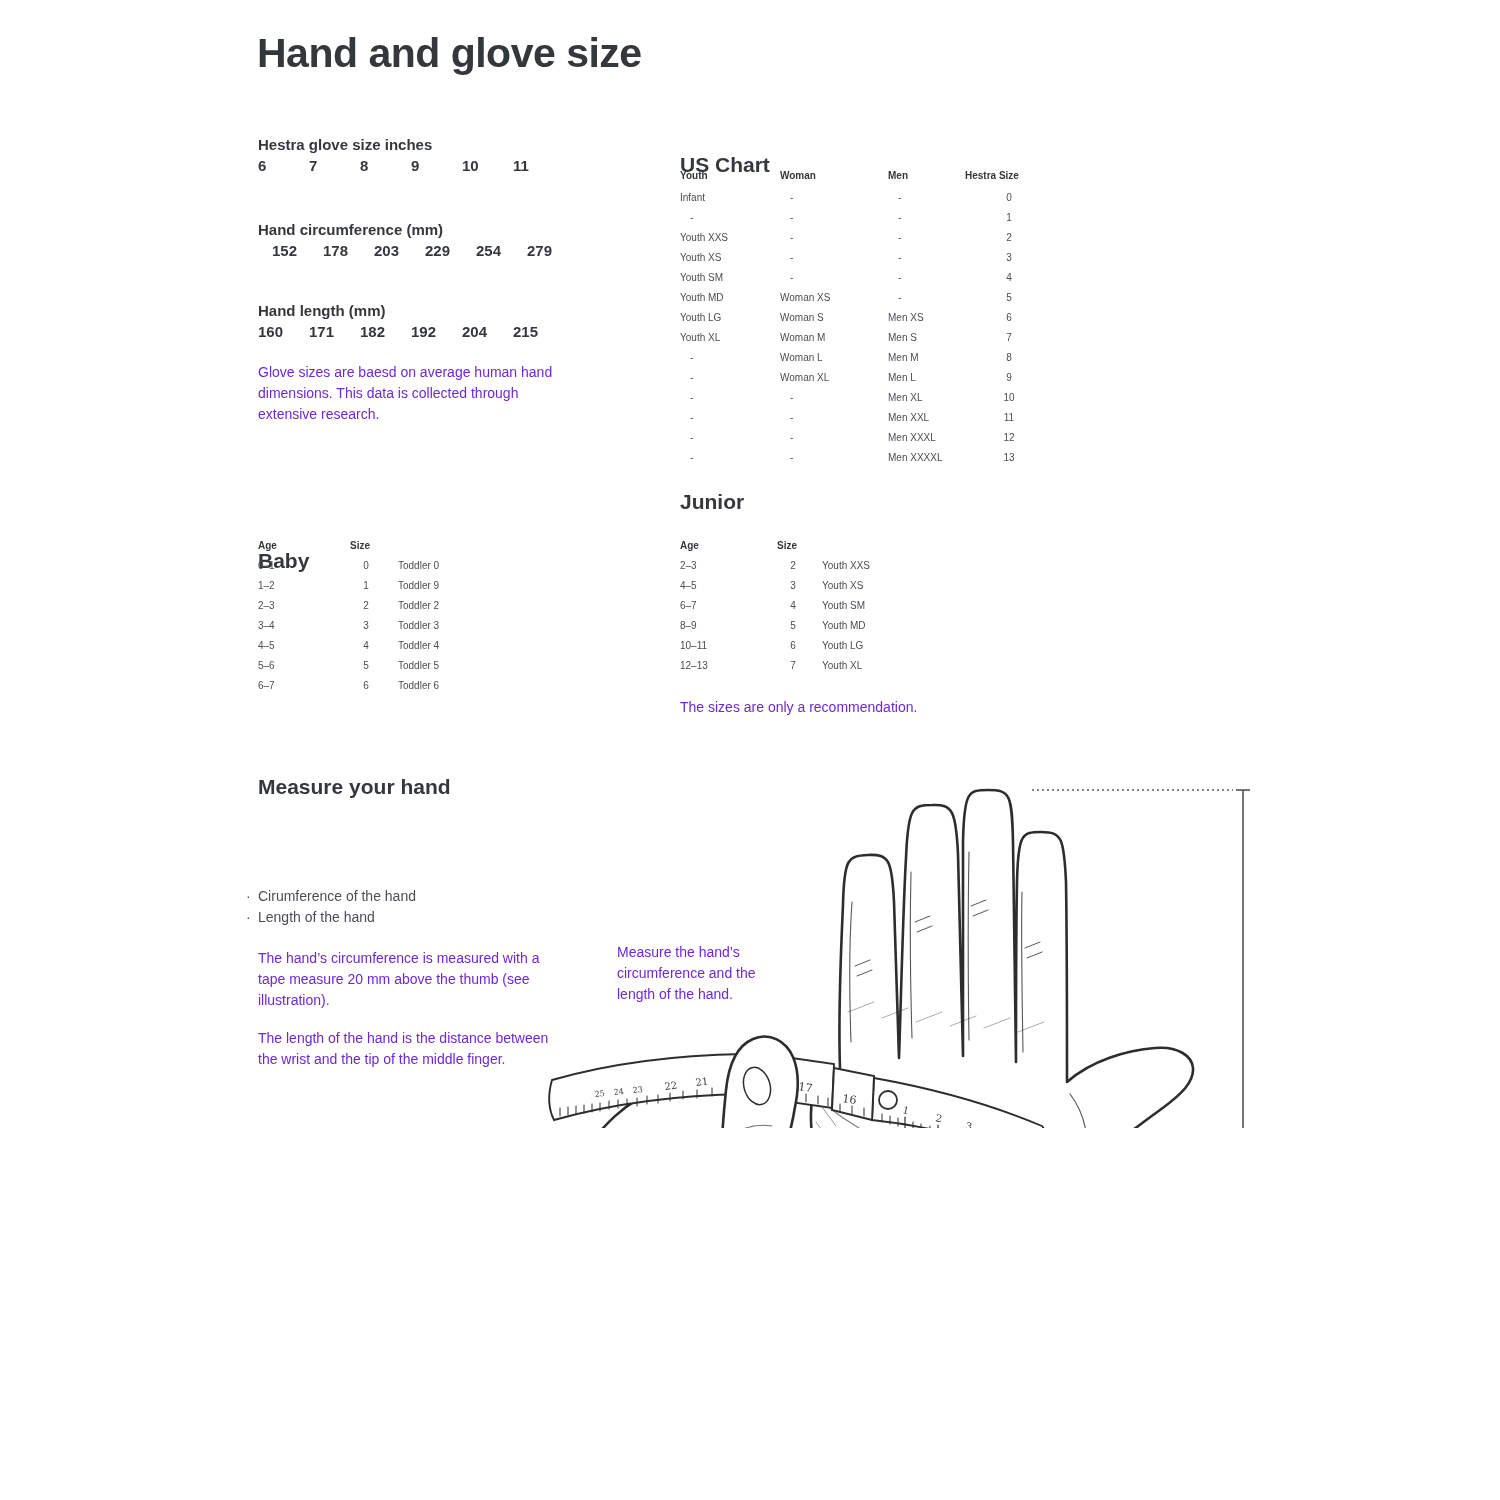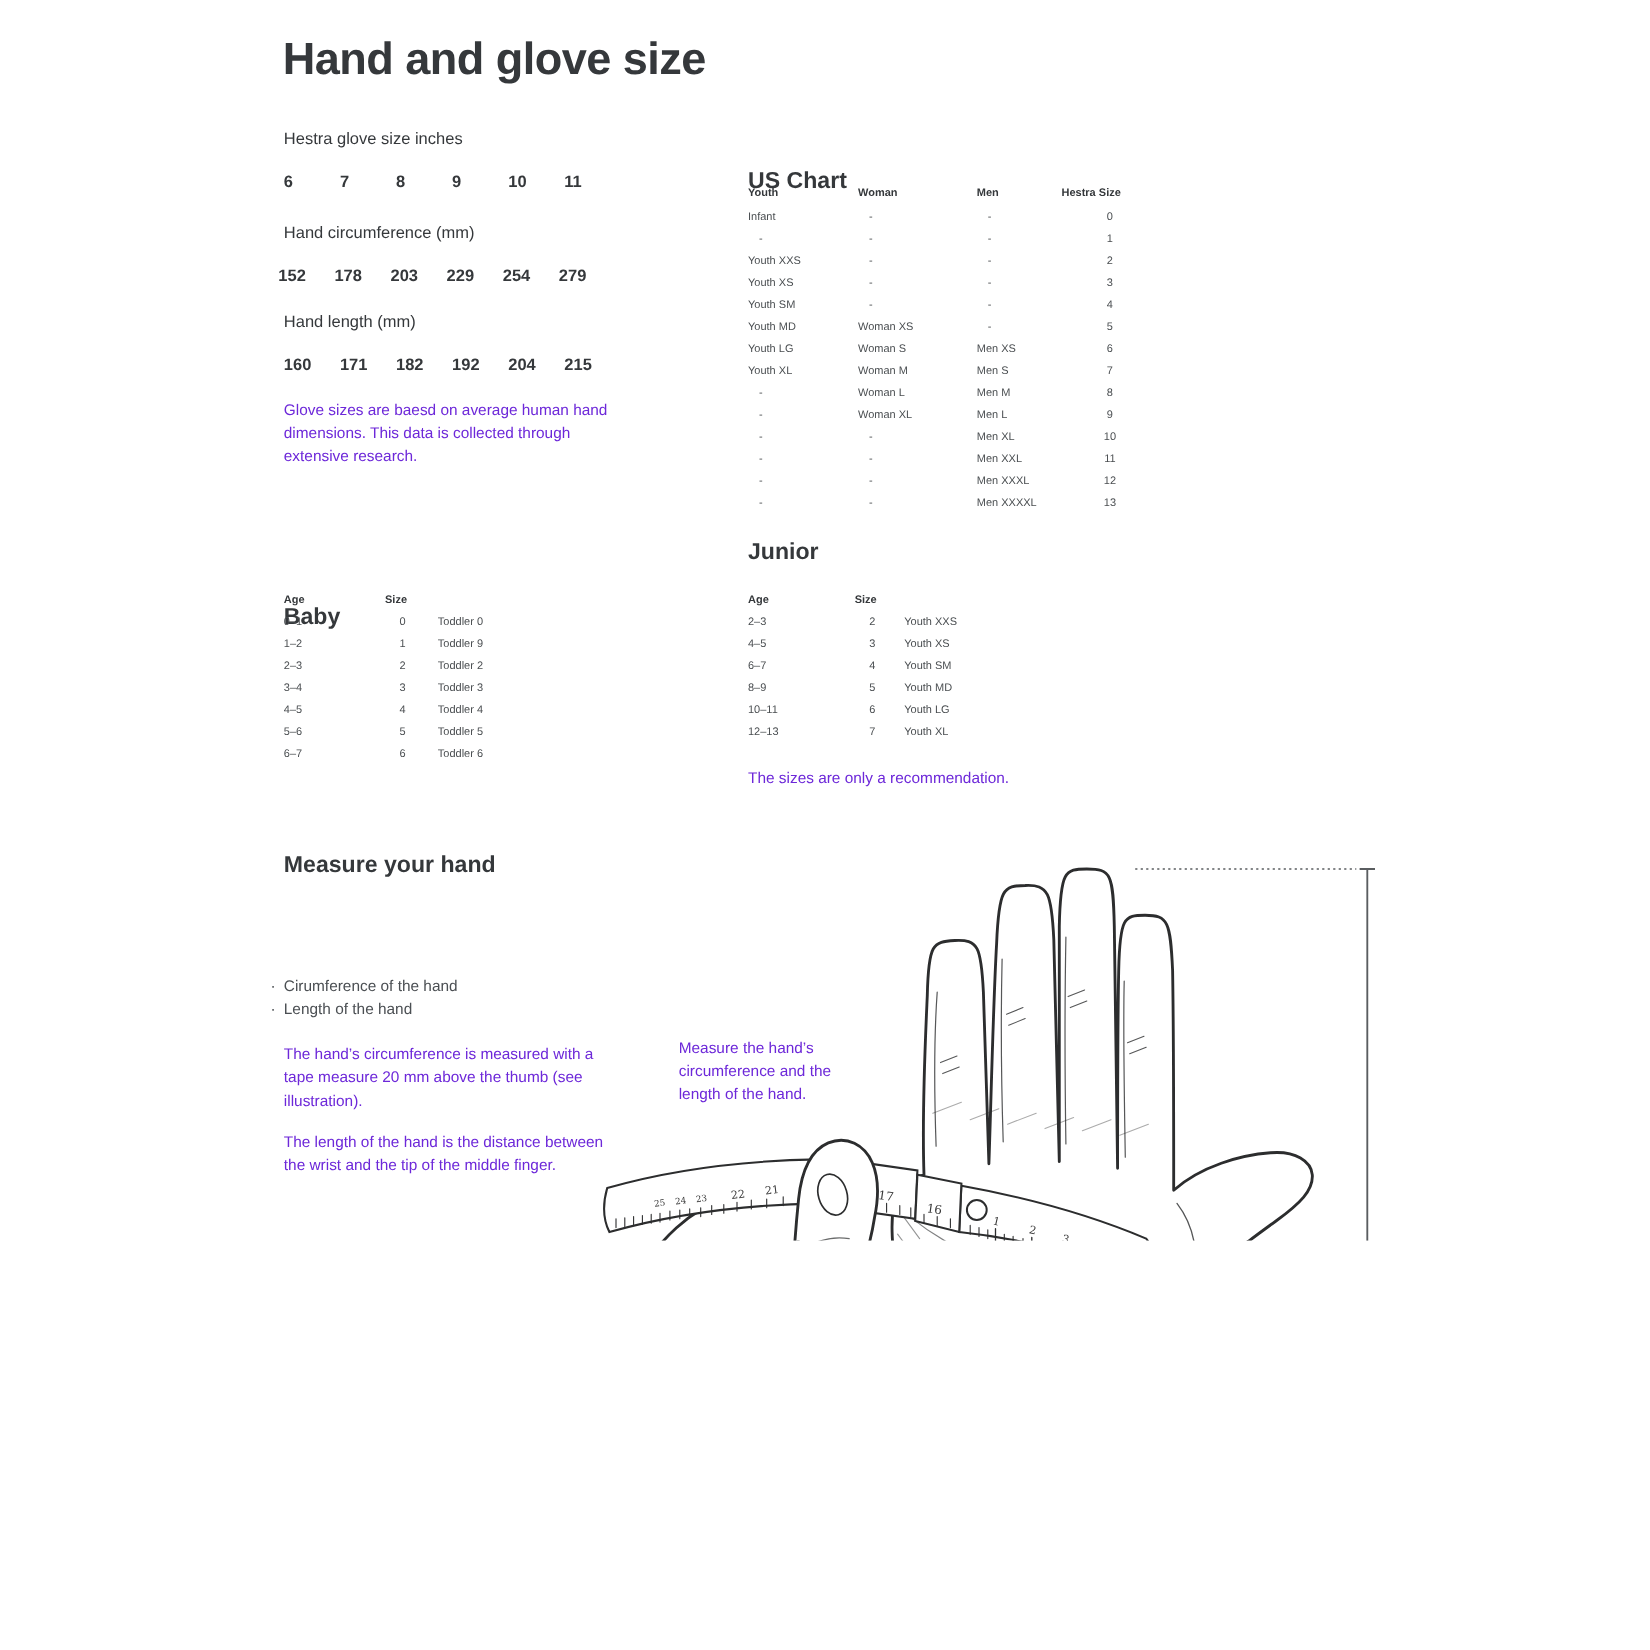--- a/index.html
+++ b/index.html
@@ -2,21 +2,21 @@
 <html><head>
 <meta charset="utf-8">
 <style>
   html,body{margin:0;padding:0;background:#fff;}
   .page{position:relative;width:1500px;height:1128px;background:#ffffff;overflow:hidden;
         font-family:"Liberation Sans",sans-serif;color:#4b4f53;}
   .abs{position:absolute;}
   h1,h2{margin:0;color:#35383b;font-weight:700;}
   h1{font-size:41px;letter-spacing:-0.5px;}
   h2{font-size:21px;}
-  .lbl{font-size:15px;font-weight:400;color:#35383b;}
+  .lbl{font-size:15px;font-weight:700;color:#35383b;margin-top:18px;}
   .vals{display:flex;}
   .vals span{display:inline-block;width:51px;font-size:15px;font-weight:700;color:#35383b;}
   .para{font-size:14px;line-height:21px;color:#6d28d9;}
   .tbl-head,.tbl-row{display:grid;font-size:10px;line-height:20px;}
   .tbl-head span{font-weight:700;color:#35383b;}
   .tbl-row span{color:#4a4e51;}
   .us-grid{grid-template-columns:100px 108px 77px 88px;}
   .us-grid .c4{text-align:center;}
   .us-head.us-grid .c4{text-align:left;}
   .baby-grid{grid-template-columns:92px 32px auto;}
@@ -40,21 +40,21 @@
   <div class="abs lbl" style="left:258px;top:118px;">Hestra glove size inches</div>
   <div class="abs vals" style="left:258px;top:157px;">
       <span>6</span>
       <span>7</span>
       <span>8</span>
       <span>9</span>
       <span>10</span>
       <span>11</span>
     </div>
   <div class="abs lbl" style="left:258px;top:203px;">Hand circumference (mm)</div>
-  <div class="abs vals" style="left:253px;top:242px;align-items:flex-end;">
+  <div class="abs vals" style="left:272px;top:242px;align-items:flex-end;">
       <span>152</span>
       <span>178</span>
       <span>203</span>
       <span>229</span>
       <span>254</span>
       <span>279</span>
     </div>
   <div class="abs lbl" style="left:258px;top:284px;">Hand length (mm)</div>
   <div class="abs vals" style="left:258px;top:323px;">
       <span>160</span>

